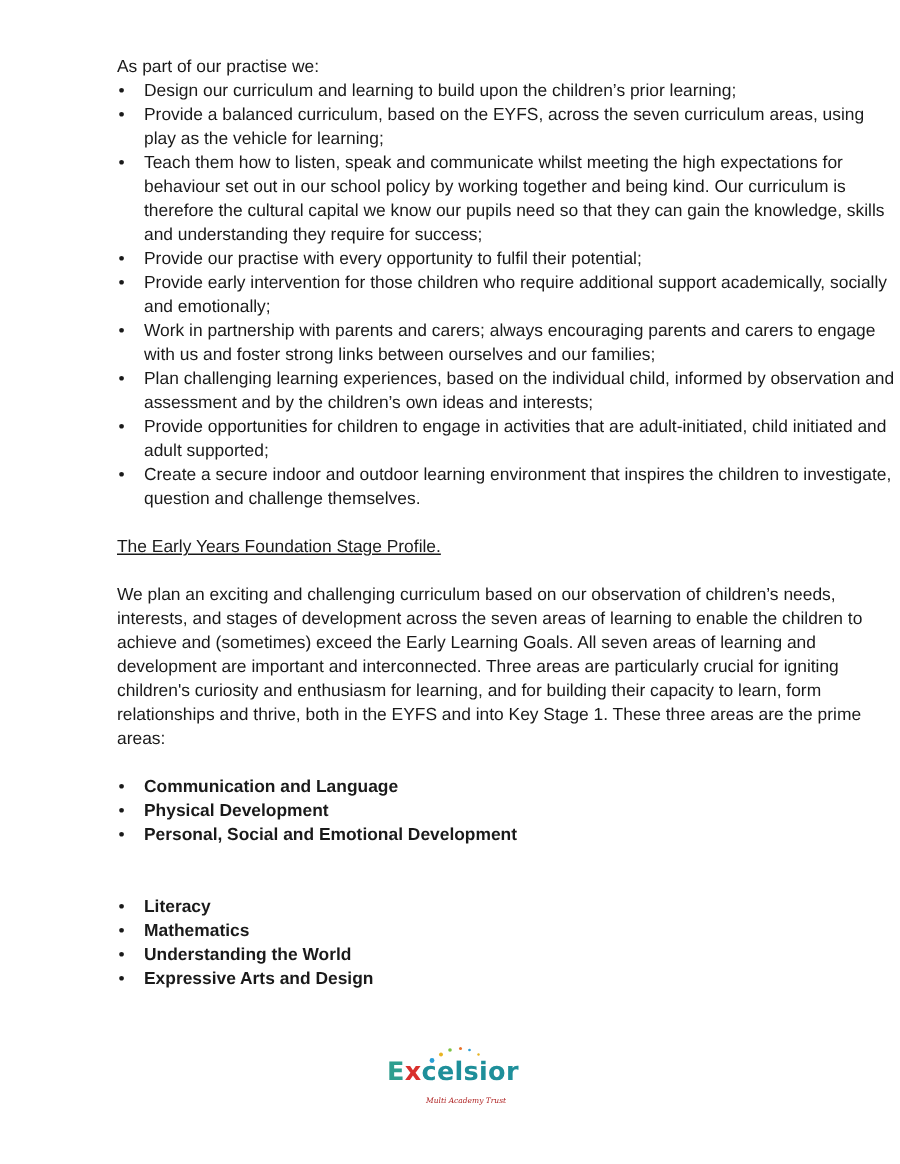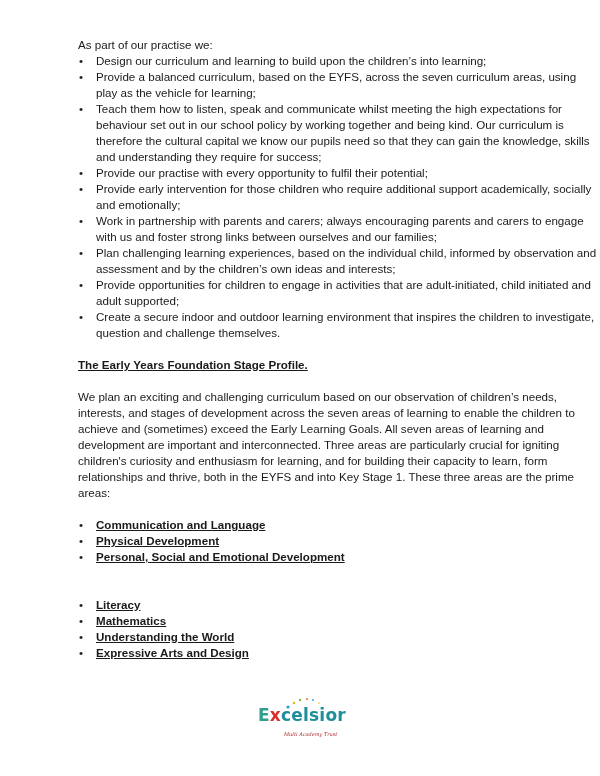--- a/index.html
+++ b/index.html
@@ -3,39 +3,39 @@
   <meta charset="utf-8">
   <style>
     html, body { margin: 0; padding: 0; background: #ffffff; }
     body { width: 600px; height: 776px; position: relative; overflow: hidden;
       font-family: "Liberation Sans", sans-serif; color: #1a1a1a; font-size: 11.6px; line-height: 16px; }
     .page { position: absolute; left: 53px; top: 37px; width: 520px; margin-left: 25px; }
     p { margin: 0; }
     ul.bullets { list-style: none; margin: 0; padding: 0; }
     ul.bullets li { position: relative; padding-left: 18px; }
     ul.bullets li .dot { position: absolute; left: 1px; top: 0; }
-    .heading { font-weight: bold; text-decoration: underline; margin-top: 16px; }
+    .heading { font-weight: normal; text-decoration: underline; margin-top: 16px; }
     .gap { height: 16px; }
-    .bold li .txt { font-weight: bold; text-decoration: underline; }
+    .bold li .txt { font-weight: bold; }
     .logo { position: absolute; left: 256px; top: 697px; width: 90px; height: 40px; }
     .logo .word { position: absolute; left: 2px; top: 10px; font-family: "DejaVu Sans", sans-serif;
       font-weight: bold; font-size: 17px; letter-spacing: 0.2px; color: #1e8f9a; }
     .logo .word .e { color: #2f9e8f; }
     .logo .word .x { color: #d9302c; }
     .logo .tag { position: absolute; left: 28px; top: 29px; font-family: "DejaVu Serif", serif;
       font-style: italic; font-size: 5px; color: #b02525; white-space: nowrap; }
     .logo .stars { position: absolute; left: 28px; top: 0px; width: 40px; height: 14px; }
   </style>
 </head>
 <body>
 
 <div class="page">
   <p>As part of our practise we:</p>
   <ul class="bullets">
-    <li><span class="dot">•</span><span class="txt">Design our curriculum and learning to build upon the children’s into learning;</span></li>
+    <li><span class="dot">•</span><span class="txt">Design our curriculum and learning to build upon the children’s prior learning;</span></li>
     <li><span class="dot">•</span><span class="txt">Provide a balanced curriculum, based on the EYFS, across the seven curriculum areas, using play as the vehicle for learning;</span></li>
     <li><span class="dot">•</span><span class="txt">Teach them how to listen, speak and communicate whilst meeting the high expectations for behaviour set out in our school policy by working together and being kind. Our curriculum is therefore the cultural capital we know our pupils need so that they can gain the knowledge, skills and understanding they require for success;</span></li>
     <li><span class="dot">•</span><span class="txt">Provide our practise with every opportunity to fulfil their potential;</span></li>
     <li><span class="dot">•</span><span class="txt">Provide early intervention for those children who require additional support academically, socially and emotionally;</span></li>
     <li><span class="dot">•</span><span class="txt">Work in partnership with parents and carers; always encouraging parents and carers to engage with us and foster strong links between ourselves and our families;</span></li>
     <li><span class="dot">•</span><span class="txt">Plan challenging learning experiences, based on the individual child, informed by observation and assessment and by the children’s own ideas and interests;</span></li>
     <li><span class="dot">•</span><span class="txt">Provide opportunities for children to engage in activities that are adult-initiated, child initiated and adult supported;</span></li>
     <li><span class="dot">•</span><span class="txt">Create a secure indoor and outdoor learning environment that inspires the children to investigate, question and challenge themselves.</span></li>
   </ul>
 

